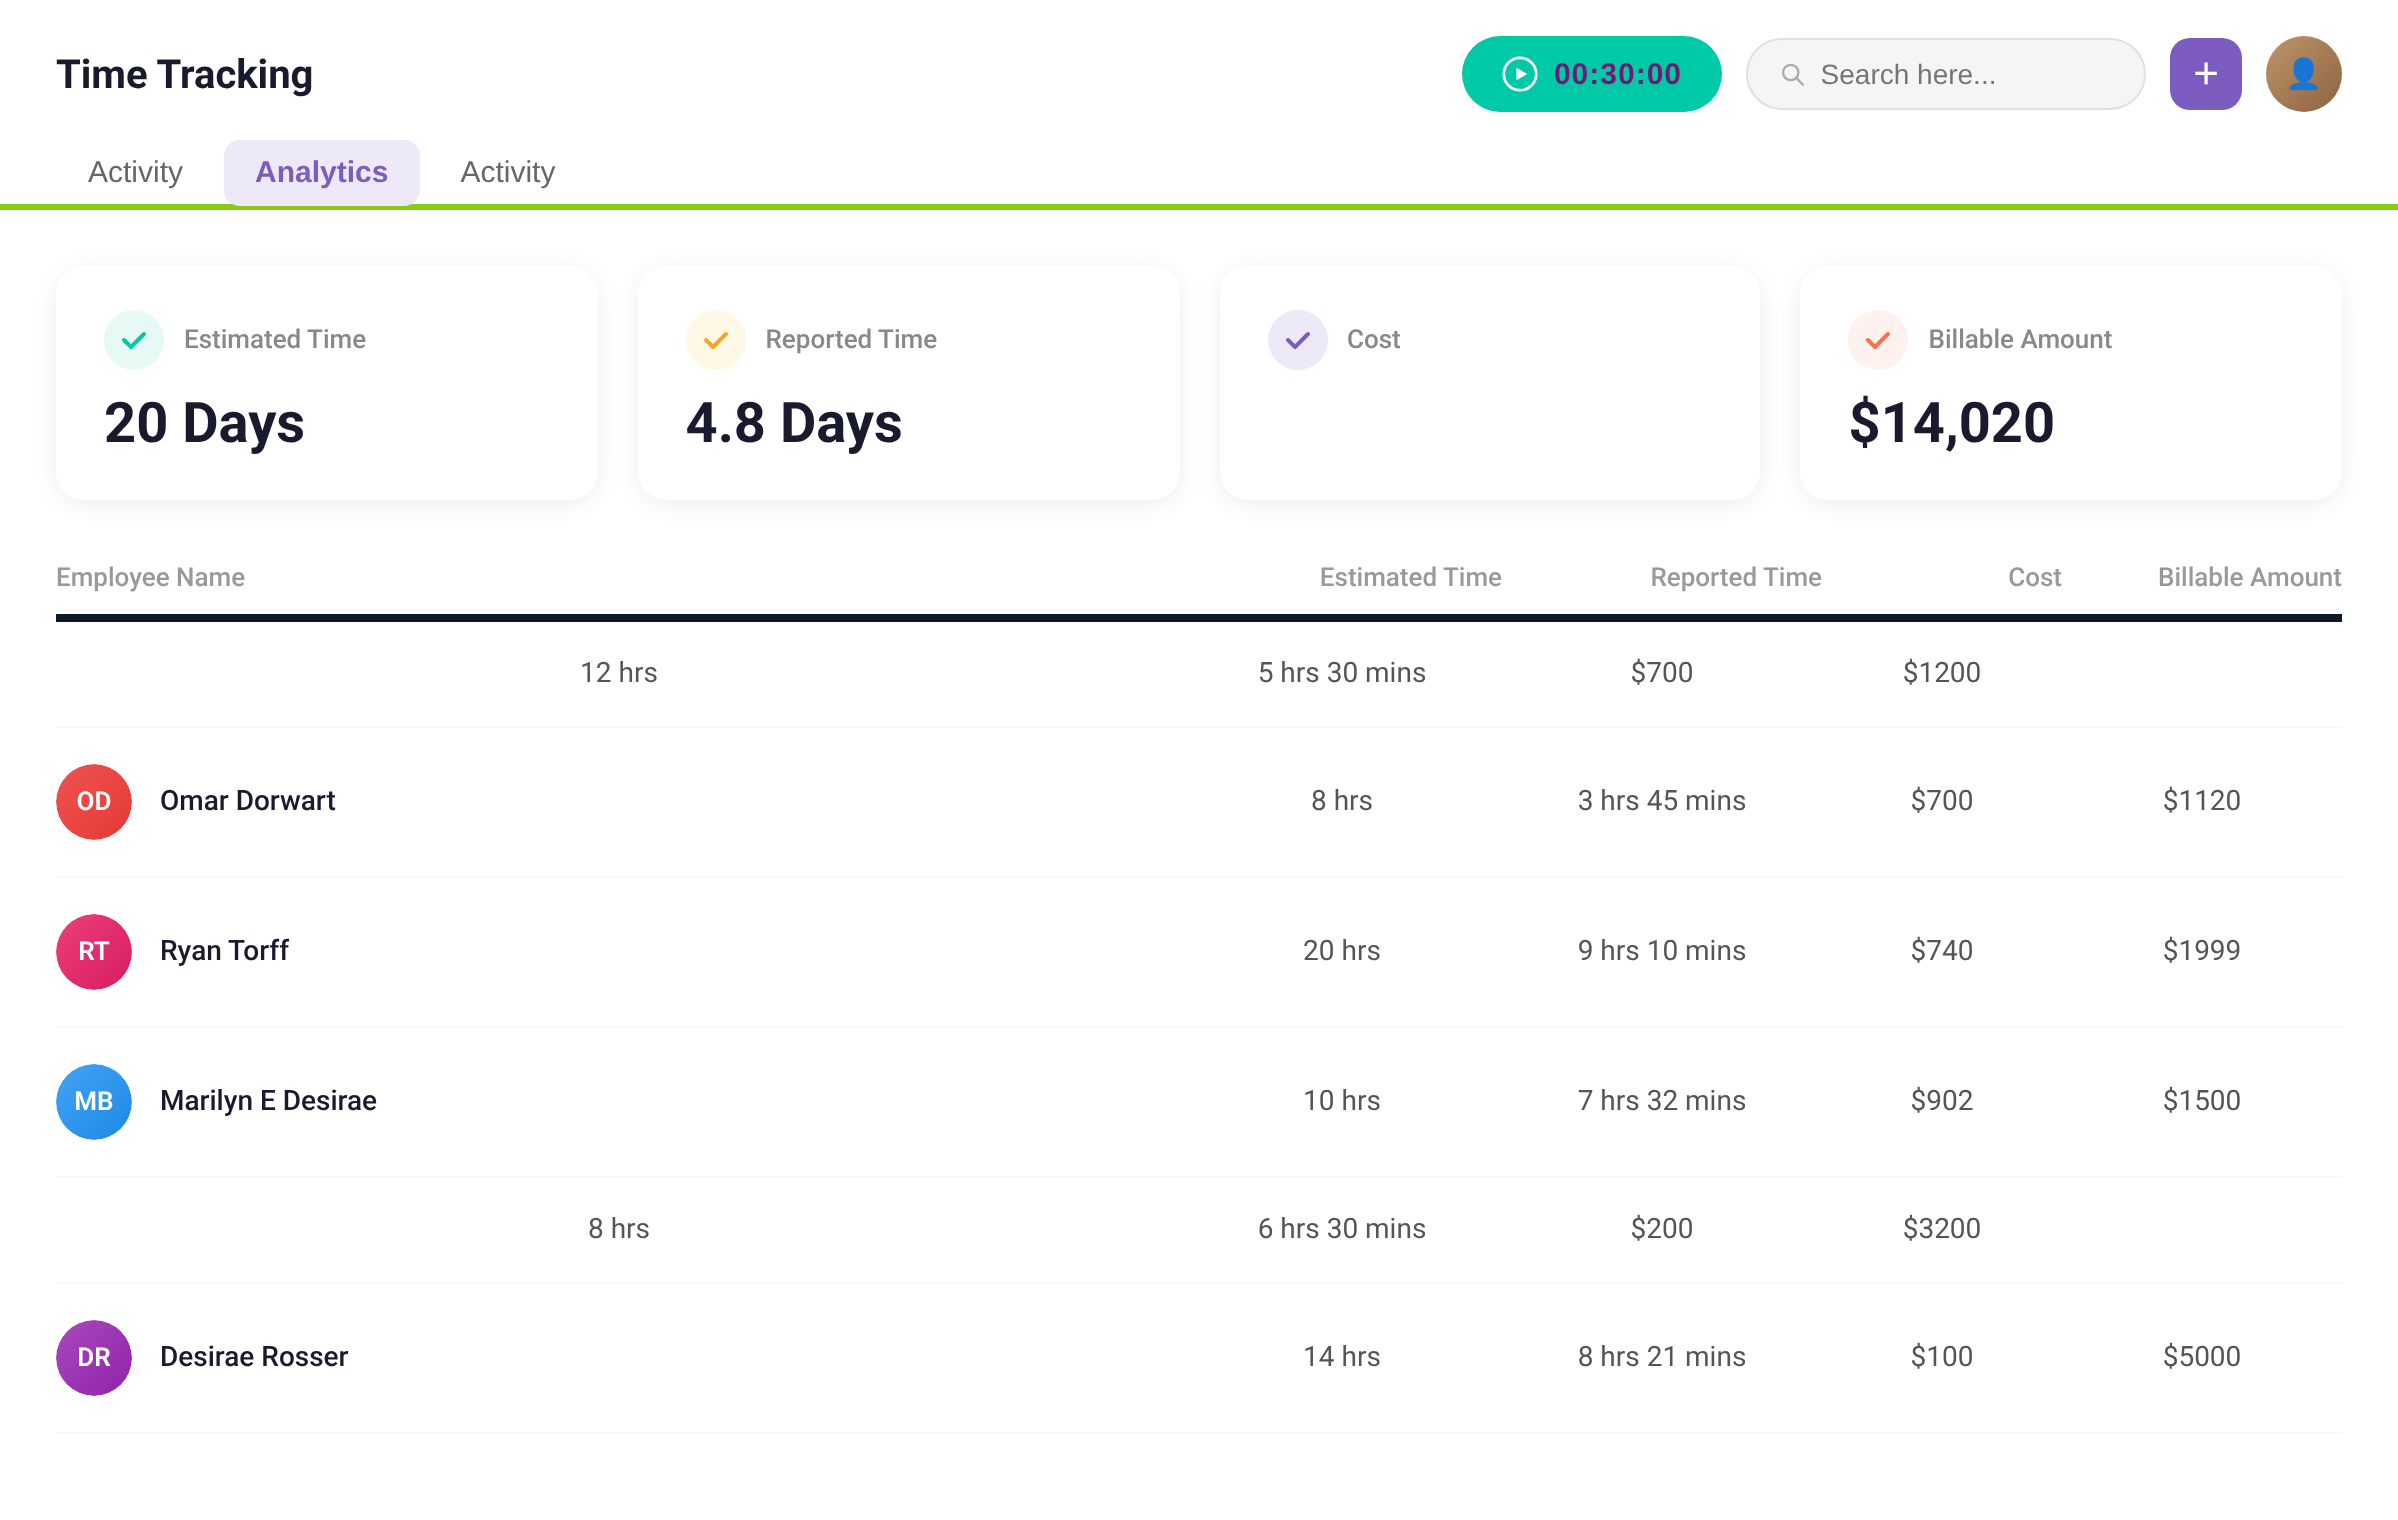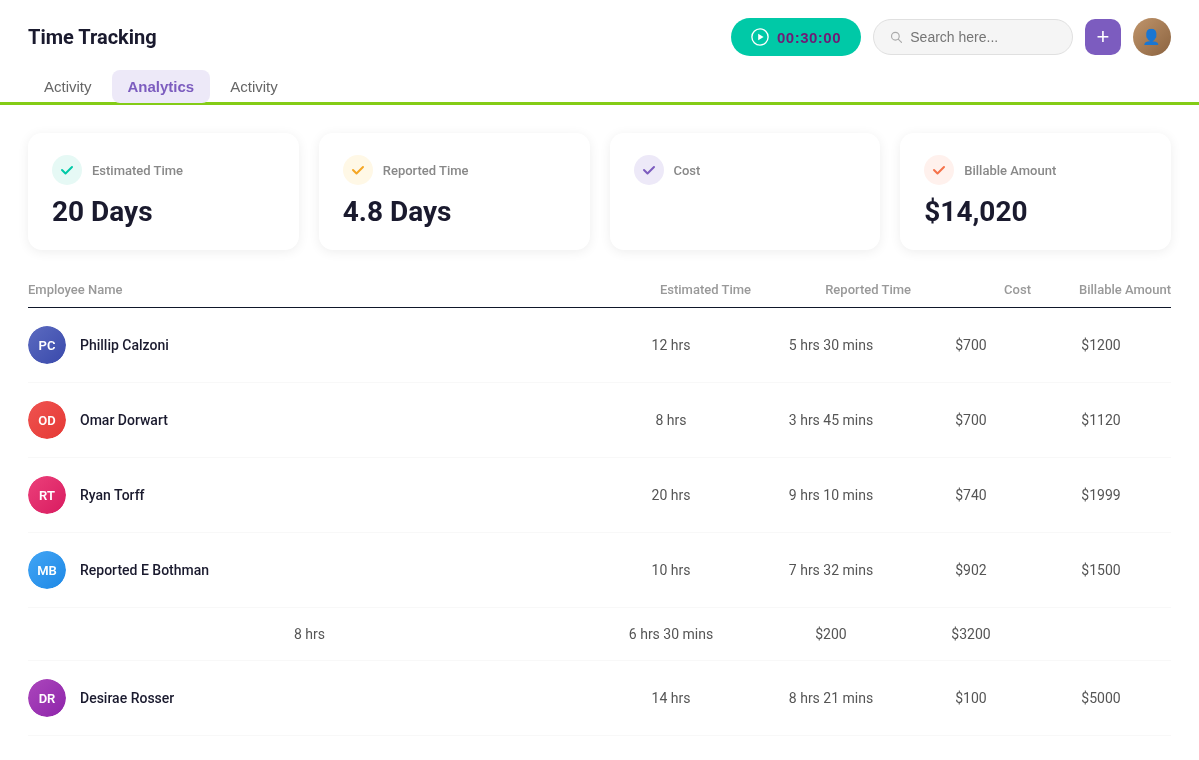--- a/index.html
+++ b/index.html
@@ -157,21 +157,21 @@
       color: #1a1a2e;
       margin-top: 2px;
     }
     .table-section {
       margin-top: 10px;
     }
     .table-header {
       display: grid;
       grid-template-columns: 1fr 160px 160px 120px 140px;
       padding: 0 0 10px 0;
-      border-bottom: 1px solid #0f172a;
+      border-bottom: 4px solid #0f172a;
     }
     .table-header-cell {
       font-size: 13px;
       color: #999;
       font-weight: 500;
       text-align: right;
     }
     .table-header-cell:first-child {
       text-align: left;
     }
@@ -316,26 +316,20 @@
   <div class="table-section">
     <div class="table-header">
       <div class="table-header-cell">Employee Name</div>
       <div class="table-header-cell">Estimated Time</div>
       <div class="table-header-cell">Reported Time</div>
       <div class="table-header-cell">Cost</div>
       <div class="table-header-cell">Billable Amount</div>
     </div>
     <div id="table-body">
         <div class="table-row">
-      <div class="employee-cell">
-        <div class="emp-avatar">
-          <div class="av-circle av1">PC</div>
-        </div>
-        <span class="emp-name">Phillip Calzoni</span>
-      </div>
       <div class="table-cell">12 hrs</div>
       <div class="table-cell">5 hrs 30 mins</div>
       <div class="table-cell">$700</div>
       <div class="table-cell">$1200</div>
     </div>
         <div class="table-row">
       <div class="employee-cell">
         <div class="emp-avatar">
           <div class="av-circle av2">OD</div>
         </div>
@@ -356,21 +350,21 @@
       <div class="table-cell">20 hrs</div>
       <div class="table-cell">9 hrs 10 mins</div>
       <div class="table-cell">$740</div>
       <div class="table-cell">$1999</div>
     </div>
         <div class="table-row">
       <div class="employee-cell">
         <div class="emp-avatar">
           <div class="av-circle av4">MB</div>
         </div>
-        <span class="emp-name">Reported E Bothman</span>
+        <span class="emp-name">Marilyn E Desirae</span>
       </div>
       <div class="table-cell">10 hrs</div>
       <div class="table-cell">7 hrs 32 mins</div>
       <div class="table-cell">$902</div>
       <div class="table-cell">$1500</div>
     </div>
         <div class="table-row">
       <div class="table-cell">8 hrs</div>
       <div class="table-cell">6 hrs 30 mins</div>
       <div class="table-cell">$200</div>

